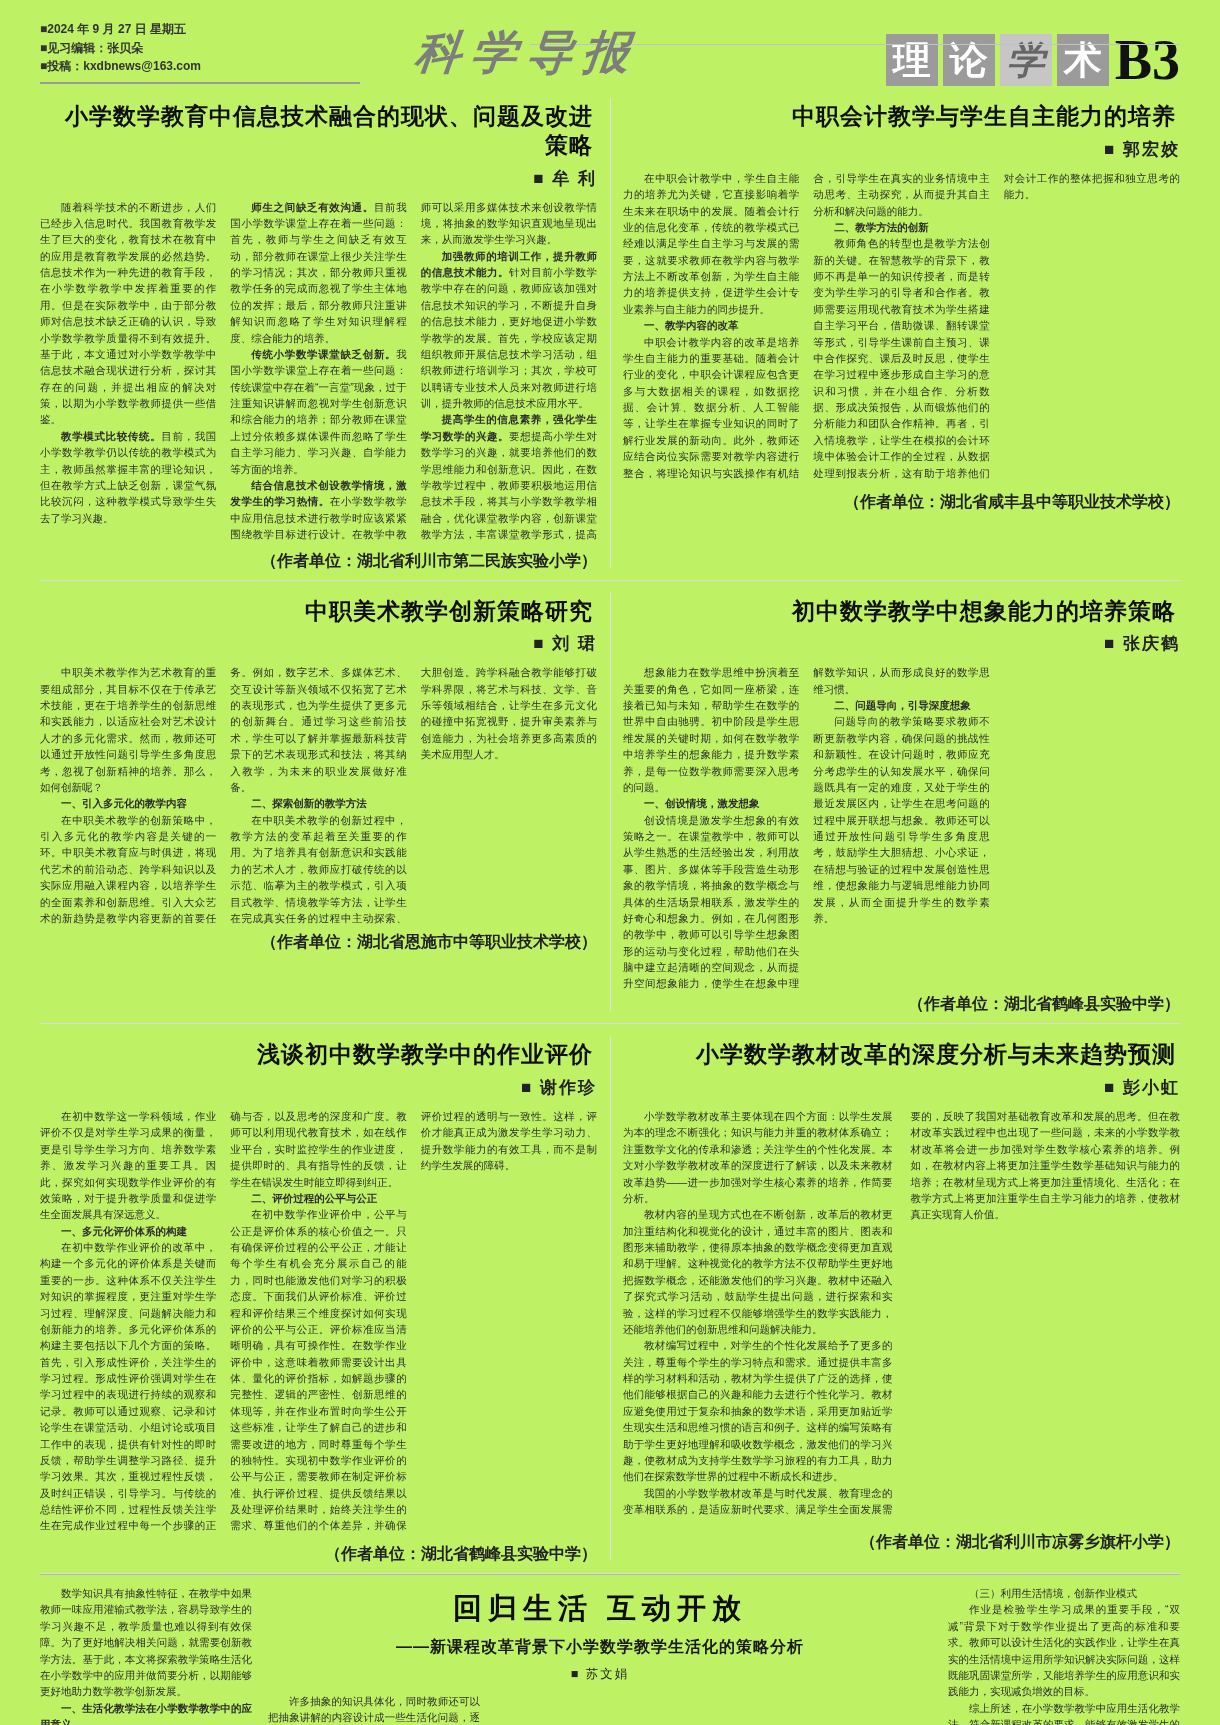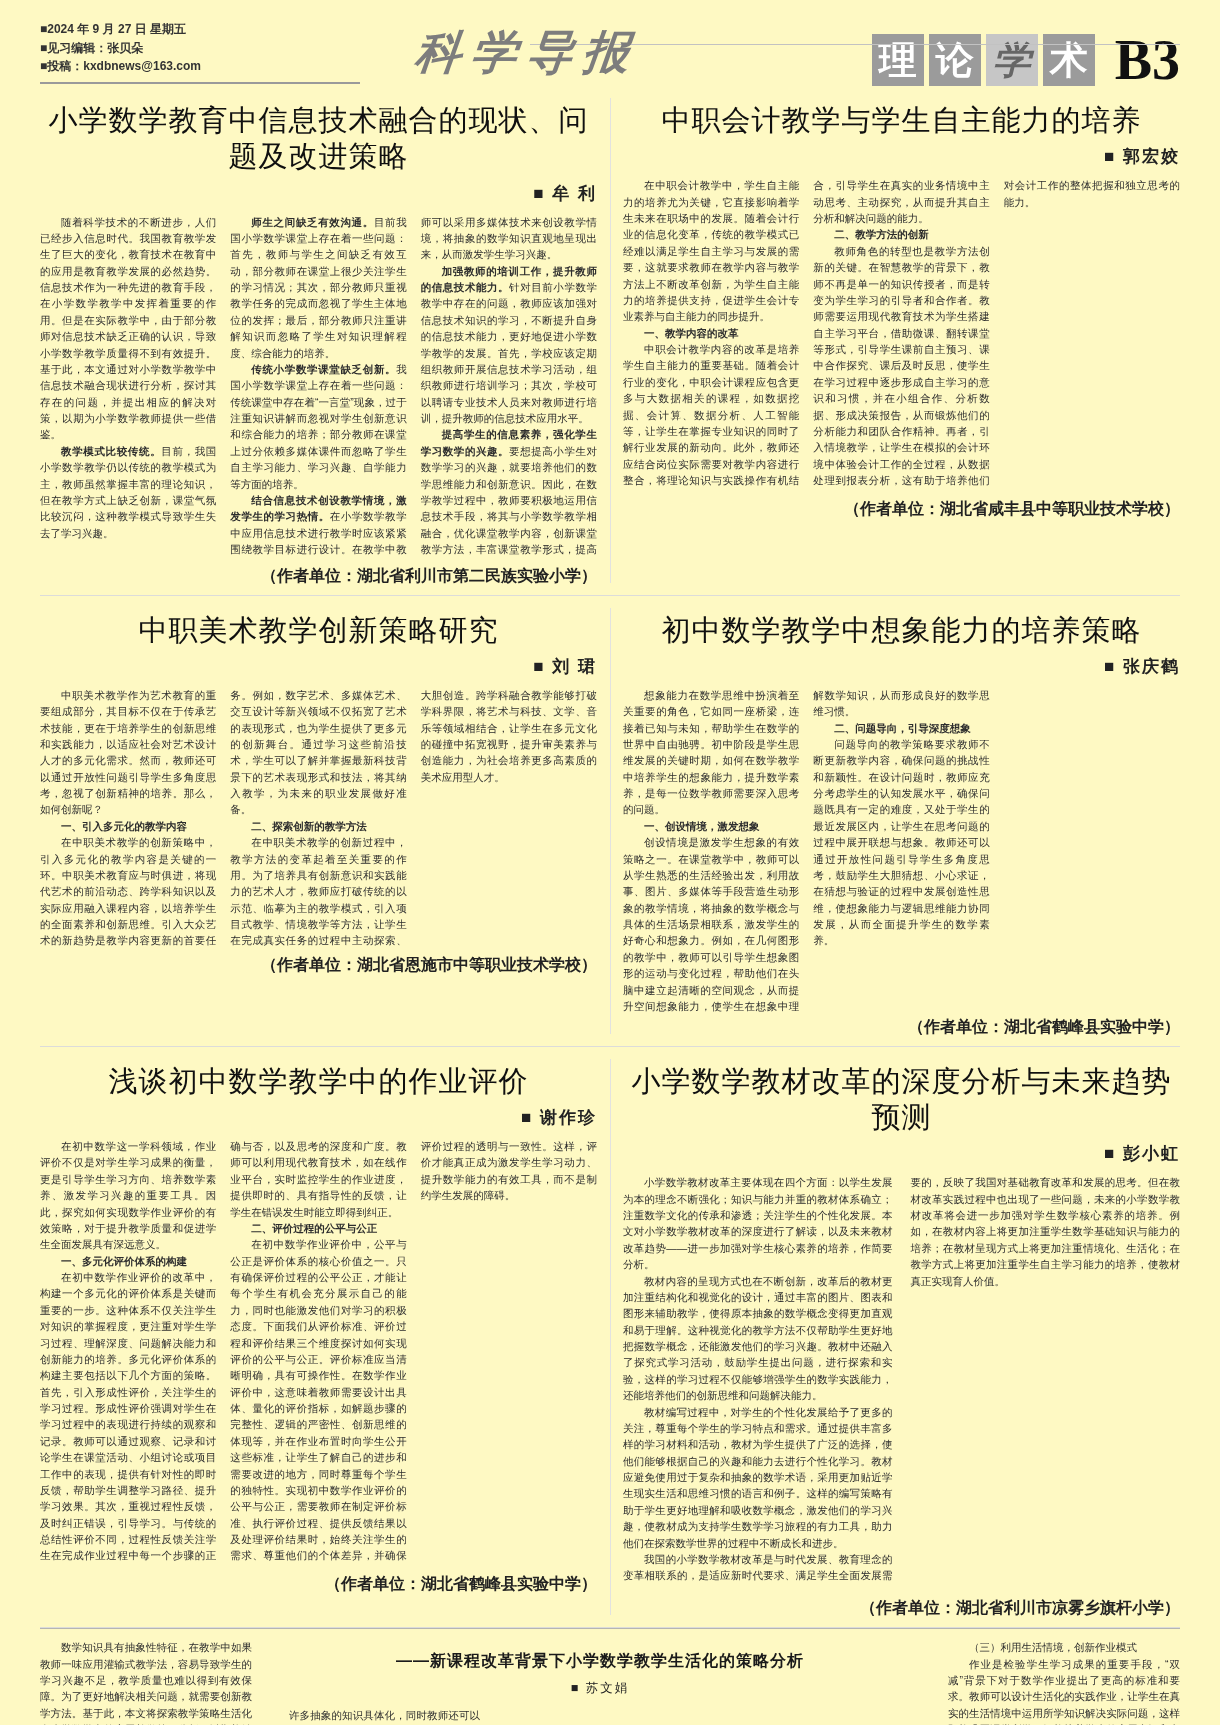--- a/index.html
+++ b/index.html
@@ -1,43 +1,43 @@
 <!DOCTYPE html>
 <html><head>
 <meta charset="utf-8">
 <style>
   html,body{margin:0;padding:0;background:#e8e8e6;}
   .page{
-    width:1220px;height:1725px;margin:0 auto;background:#fef9c3;
+    width:1220px;height:1725px;margin:0 auto;background:#bef264;
     font-family:"Liberation Sans","DejaVu Sans",sans-serif;color:#222;
     overflow:hidden;box-sizing:border-box;position:relative;
   }
   
   .header{display:flex;align-items:flex-start;padding:20px 40px 4px 40px;height:86px;box-sizing:border-box;position:relative;}
   .header-rule{position:absolute;top:44px;left:530px;right:40px;border-top:1px solid #c2c2c2;}
   .pub-info{width:320px;border-bottom:2px solid #9a9a9a;padding-bottom:6px;}
   .pub-info div{font-size:12px;line-height:1.55;color:#333;font-weight:bold;}
   .paper-name{
     flex:0 0 auto;margin-left:55px;margin-top:2px;
     font-family:"DejaVu Serif","Liberation Serif",serif;font-style:italic;font-weight:bold;
     font-size:46px;color:#7d7d7d;letter-spacing:10px;transform:skewX(-6deg);
   }
   .section-logo{margin-left:auto;display:flex;align-items:flex-end;margin-top:14px;}
   .sec-block{
     width:52px;height:52px;background:#9b9b9b;color:#fff;font-weight:bold;
     font-size:38px;line-height:52px;text-align:center;margin-left:5px;
   }
   .sec-block.light{background:#c6c6c6;color:#666;font-family:"DejaVu Serif",serif;font-style:italic;}
-  .page-no{font-family:"Liberation Serif","DejaVu Serif",serif;font-weight:bold;font-size:56px;line-height:52px;color:#111;margin-left:20px;}
+  .page-no{font-family:"Liberation Serif","DejaVu Serif",serif;font-weight:bold;font-size:56px;line-height:52px;color:#111;margin-left:6px;}
   
   .main{padding:0 40px;}
   .row{display:grid;grid-template-columns:1fr 1fr;column-gap:26px;position:relative;border-bottom:1px solid #dcdcda;padding:10px 0 8px 0;}
   .row::after{content:"";position:absolute;left:50%;top:12px;bottom:12px;border-left:1px solid #e2e2e0;}
   .article{min-width:0;}
-  .art-title{font-size:29px;font-weight:normal;text-align:center;letter-spacing:1px;color:#101010;margin:6px 4px 2px 4px;line-height:1.25;}
+  .art-title{font-size:23px;font-weight:bold;text-align:right;letter-spacing:1px;color:#101010;margin:6px 4px 2px 4px;line-height:1.25;}
   .byline{text-align:right;font-size:17px;font-weight:bold;color:#222;margin:7px 0 9px 0;letter-spacing:2px;}
   .body{
     font-size:10.5px;line-height:1.56;text-align:justify;color:#2d2d2d;
     column-gap:14px;column-fill:auto;overflow:hidden;
   }
   .cols3{column-count:3;}
   .cols2{column-count:2;column-gap:18px;}
   .para{margin:0;text-indent:2em;}
   .h1line{display:block;font-weight:bold;text-indent:2em;}
   .h2line{display:block;font-weight:normal;text-indent:2em;}
@@ -222,20 +222,21 @@
           <span class="h1line">一、生活化教学法在小学数学教学中的应用意义</span>
         </p>
 
         <p class="para">
           <span class="h2line">（一）有助于激发学生的学习兴趣</span>
         </p>
 
       </div>
     <div class="feature-center">
       <div class="feature-titlebox">
+        <div class="feature-title">回归生活  互动开放</div>
         <div class="feature-subtitle">——新课程改革背景下小学数学教学生活化的策略分析</div>
         <div class="feature-byline">■ 苏文娟</div>
       </div>
       <div class="feature-body">
 
           <p class="para"><span>许多抽象的知识具体化，同时教师还可以把抽象讲解的内容设计成一些生活化问题，逐步引导学生对教学知识的理解和吸收，使得教师更好地开展教学活动，提升教学质量。</span></p>
 
         </div>
     </div>
     <div class="stream">

